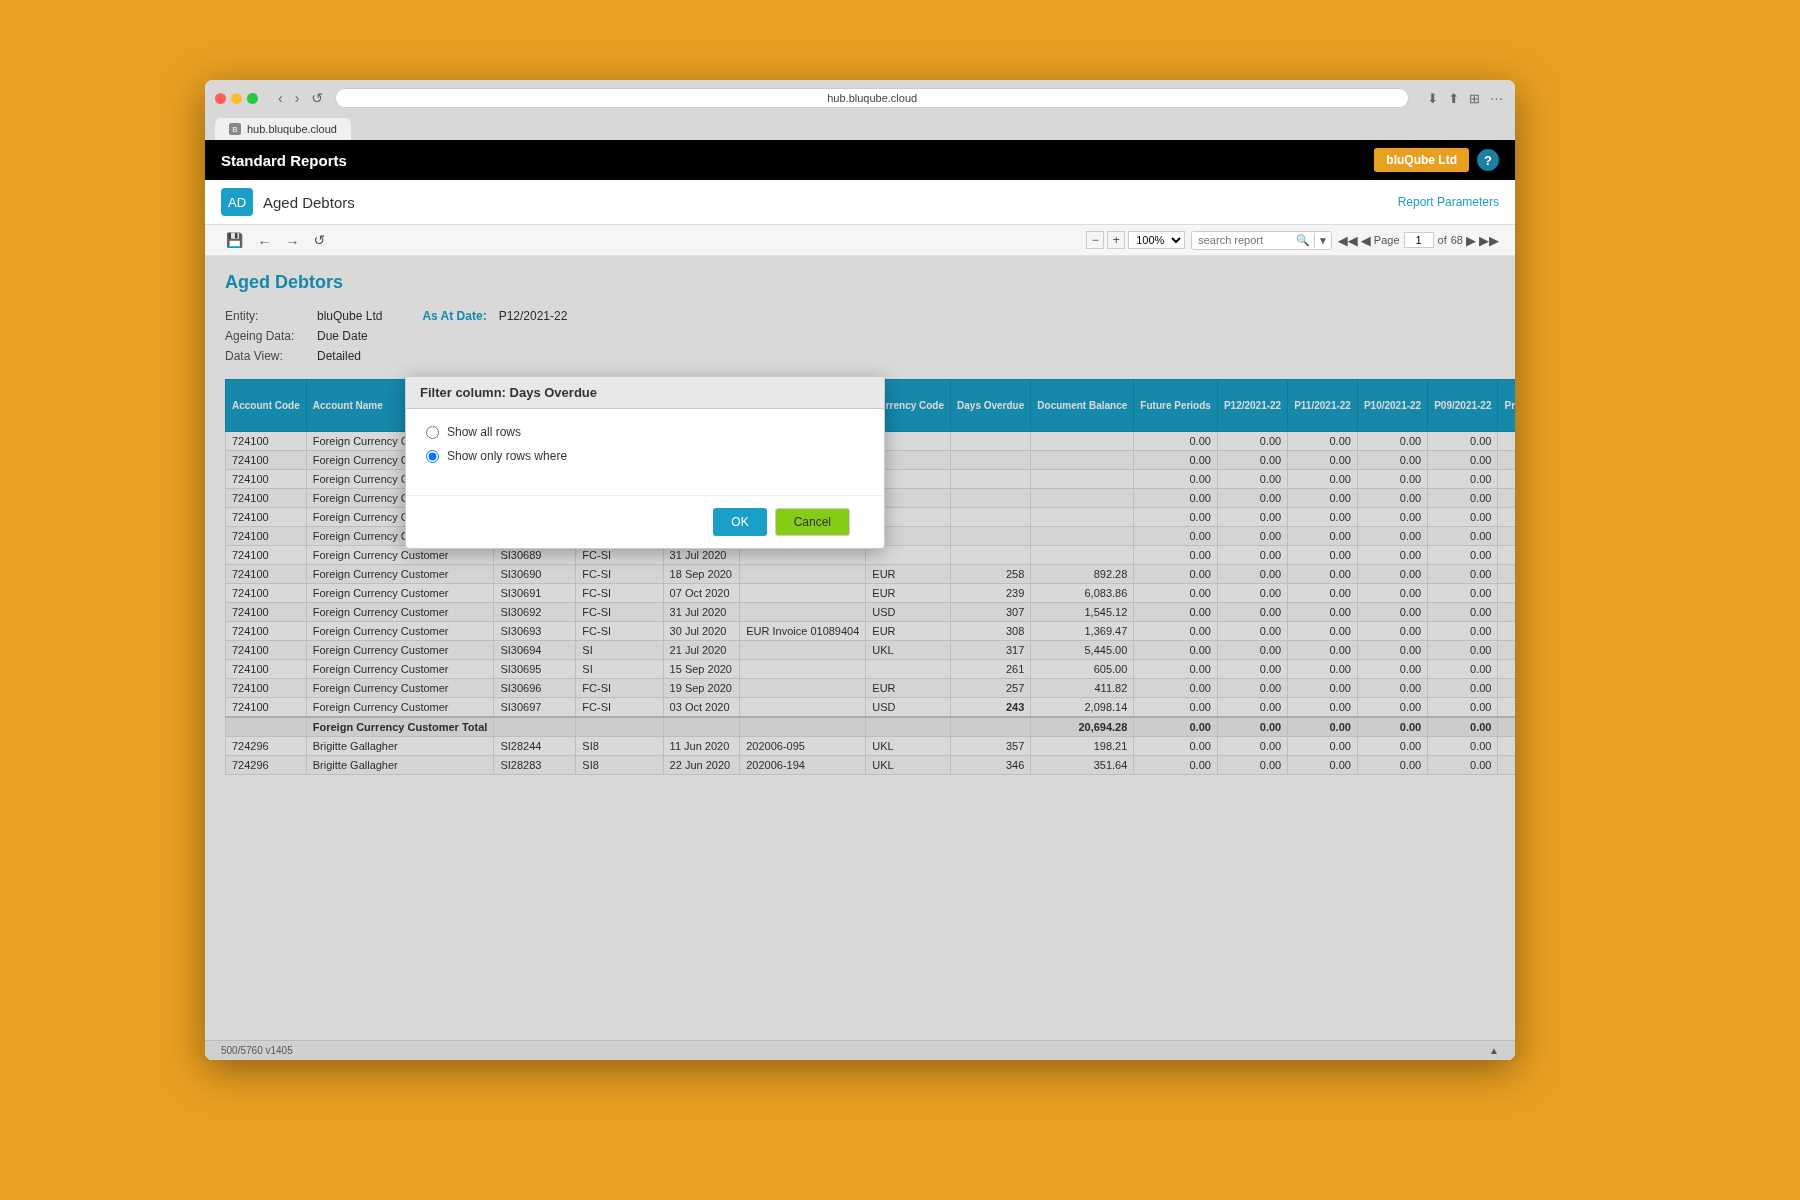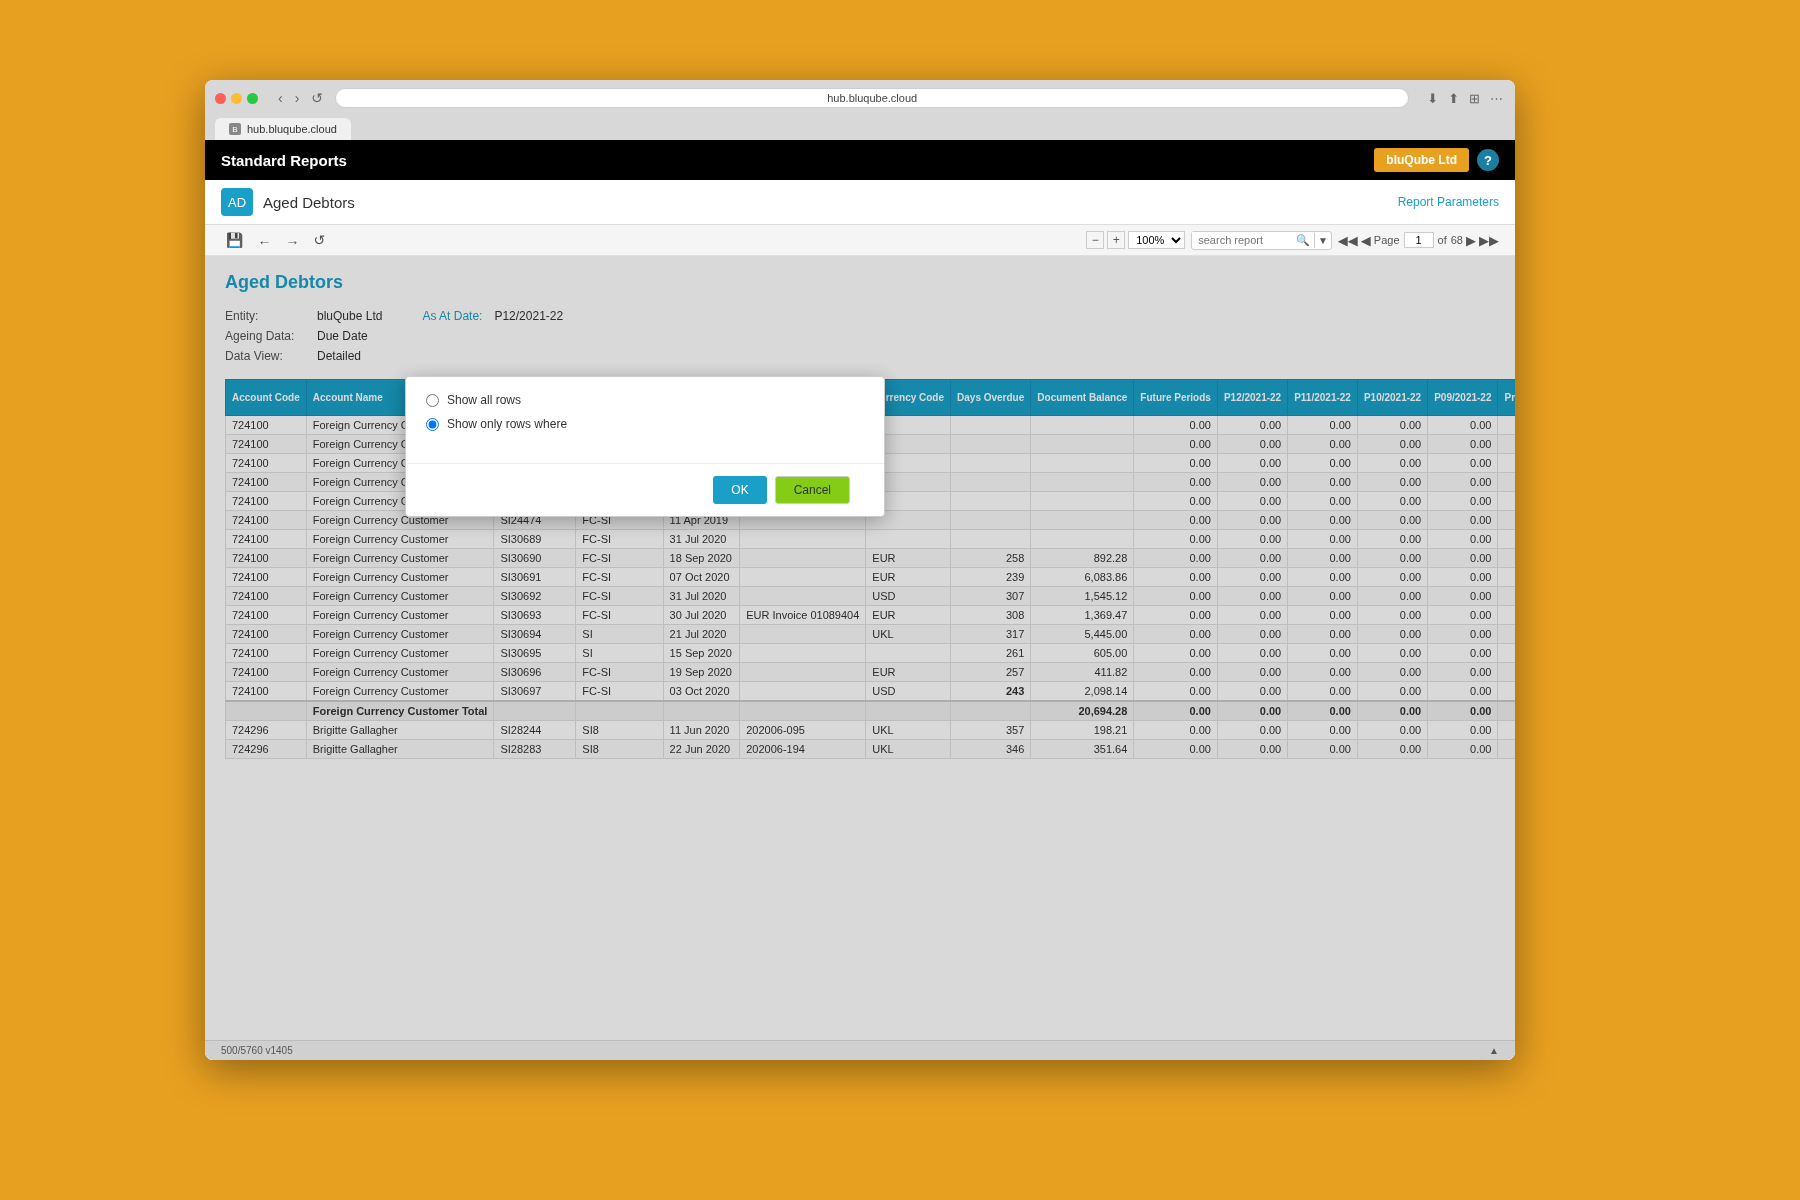--- a/index.html
+++ b/index.html
@@ -334,35 +334,36 @@
     }
     .meta-label {
       color: #555;
       font-size: 12px;
       min-width: 80px;
     }
     .meta-value-link {
       color: #1aa0c8;
       font-size: 12px;
       text-decoration: none;
+      font-weight: bold;
     }
     .meta-value {
       color: #333;
       font-size: 12px;
     }
     
     .report-table {
       width: 100%;
       border-collapse: collapse;
       font-size: 11px;
     }
     .report-table th {
       background: #1aa0c8;
       color: white;
-      padding: 12px 6px;
+      padding: 20px 6px;
       text-align: left;
       font-size: 10px;
       font-weight: bold;
       border: 1px solid #1590b5;
       white-space: nowrap;
     }
     .report-table td {
       padding: 3px 6px;
       border: 1px solid #e0e0e0;
       color: #333;
@@ -924,20 +925,21 @@
       </table>
     </div>
 
     <div class="status-bar">
       <span>500/5760 v1405</span>
       <span style="cursor:pointer;">▲</span>
     </div>
 
     <div class="modal-overlay">
       <div class="modal-dialog">
+        <div class="modal-title-bar">Filter column: Days Overdue</div>
         <div class="modal-body">
           <div class="modal-radio-group">
             <label class="modal-radio-row">
               <input type="radio" name="filter_mode" style="">
               <span>Show all rows</span>
             </label>
             <label class="modal-radio-row">
               <input type="radio" name="filter_mode" checked="" style="">
               <span>Show only rows where</span>
             </label>

